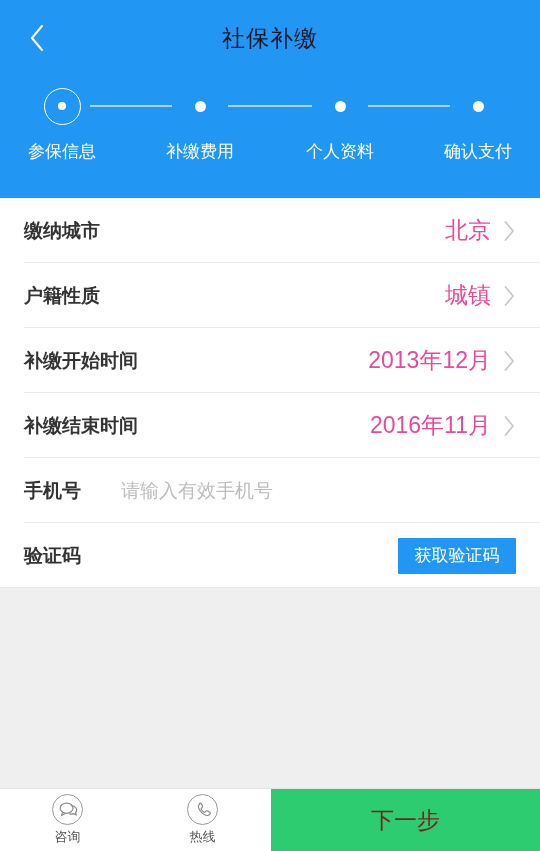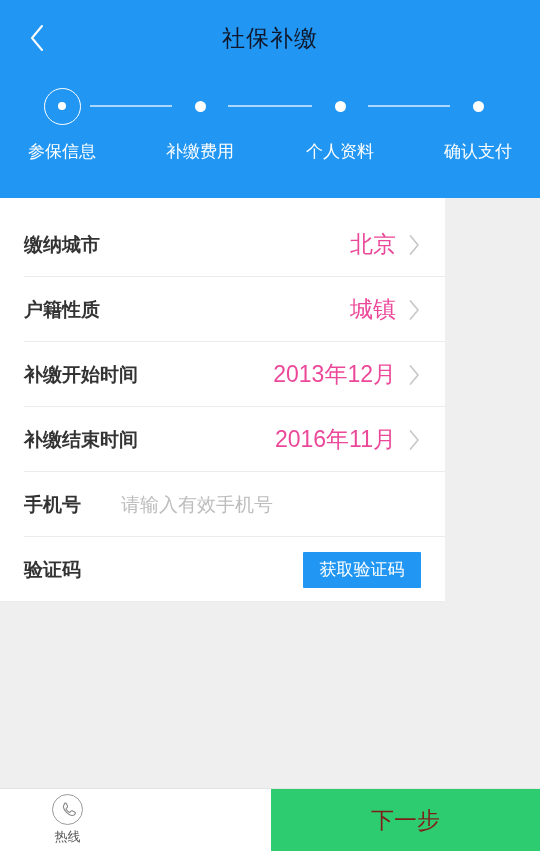--- a/index.html
+++ b/index.html
@@ -64,23 +64,23 @@
   .step-label {
     position:absolute; top:0; width:140px;
     transform:translateX(-70px);
     text-align:center;
     color:#ffffff; font-size:17px;
     cursor:pointer;
   }
 
   
   .form-card {
-    position:absolute; left:0; top:198px; width:445px;
+    position:absolute; left:0; top:198px; width:540px;
     background:#ffffff;
-    padding:14px 0 0 0;
+    padding:0 0 0 0;
   }
   .row {
     position:relative;
     height:65px;
     display:flex; align-items:center;
     padding:0 24px 0 24px;
     cursor:pointer;
   }
   .row::after {
     content:"";
@@ -244,20 +244,30 @@
         <input type="text" class="row-input" placeholder="请输入有效手机号" style="">
       </div>
       <div class="row">
         <span class="row-label">验证码</span>
         <button class="code-btn">获取验证码</button>
       </div>
     </div>
 
   <div class="bottom-bar">
 
+    <div class="bottom-action">
+      <span class="circle-icon">
+        <svg width="20" height="17" viewBox="0 0 20 17" fill="none">
+          <ellipse cx="8.6" cy="7.2" rx="6.4" ry="5.1" stroke="#8c8c8c" stroke-width="1.2"></ellipse>
+          <path d="M4.6 11.4 L3.6 14.6 L7.2 12.5" stroke="#8c8c8c" stroke-width="1.2" stroke-linejoin="round" fill="none"></path>
+          <path d="M13.2 4.6 a5.6 4.4 0 0 1 4.4 6.9 l0.7 2.6 l-2.7 -1.5 a7.6 7.6 0 0 1 -4.2 0.3" stroke="#8c8c8c" stroke-width="1.2" stroke-linejoin="round" fill="none"></path>
+        </svg>
+      </span>
+      <span class="bottom-action-label">咨询</span>
+    </div>
 
     <div class="bottom-action">
       <span class="circle-icon">
         <svg width="18" height="18" viewBox="0 0 18 18" fill="none">
           <path d="M5.3 2.4 c0.8 -0.7 1.7 -0.4 2.1 0.4 l1.1 2.1 c0.3 0.7 0.1 1.3 -0.5 1.8
                    l-0.7 0.6 c-0.3 0.3 -0.3 0.6 -0.1 1 c0.6 1.2 1.7 2.3 2.9 2.9
                    c0.4 0.2 0.7 0.2 1 -0.1 l0.6 -0.7 c0.5 -0.6 1.1 -0.8 1.8 -0.5
                    l2.1 1.1 c0.8 0.4 1.1 1.3 0.4 2.1 c-0.9 1 -2.1 1.6 -3.3 1.4
                    c-3.4 -0.5 -7.8 -4.9 -8.3 -8.3 c-0.2 -1.2 0.4 -2.4 1.4 -3.3 z" stroke="#8c8c8c" stroke-width="1.15" fill="none" stroke-linejoin="round"></path>
         </svg>

